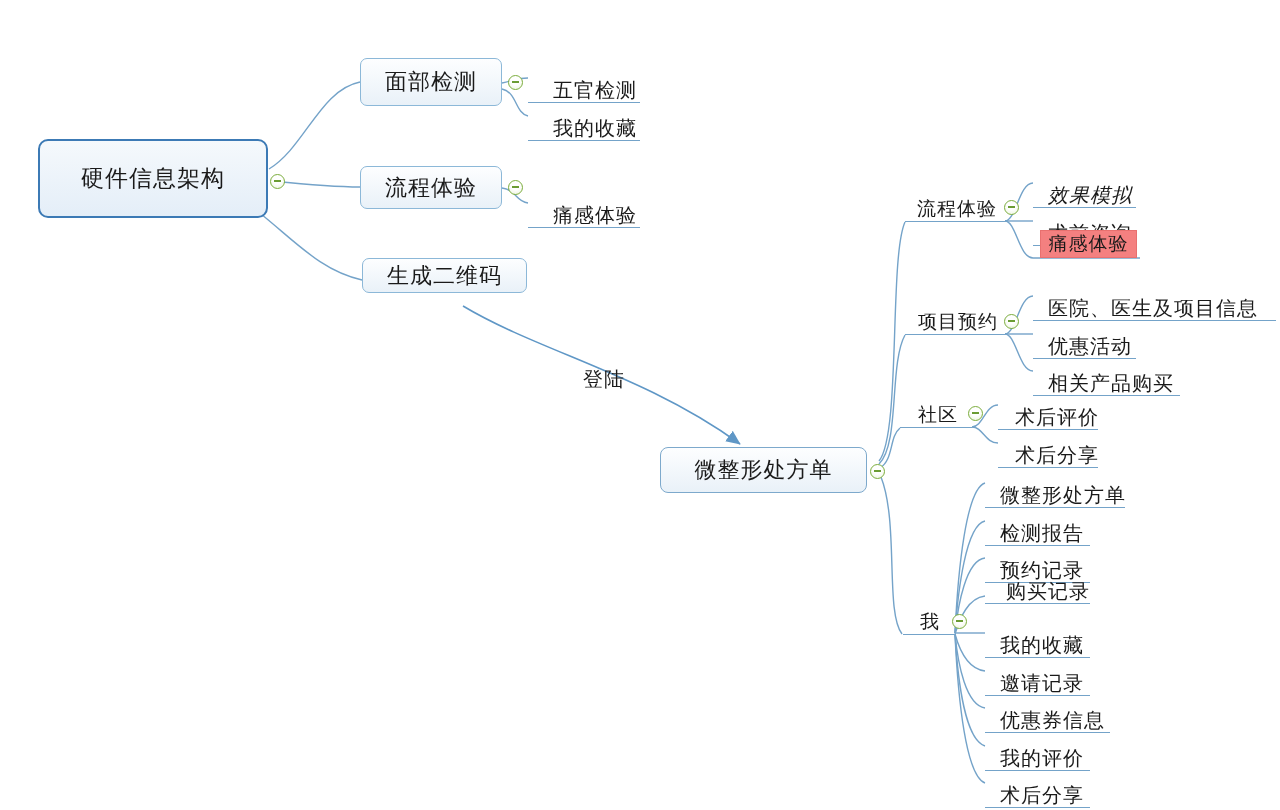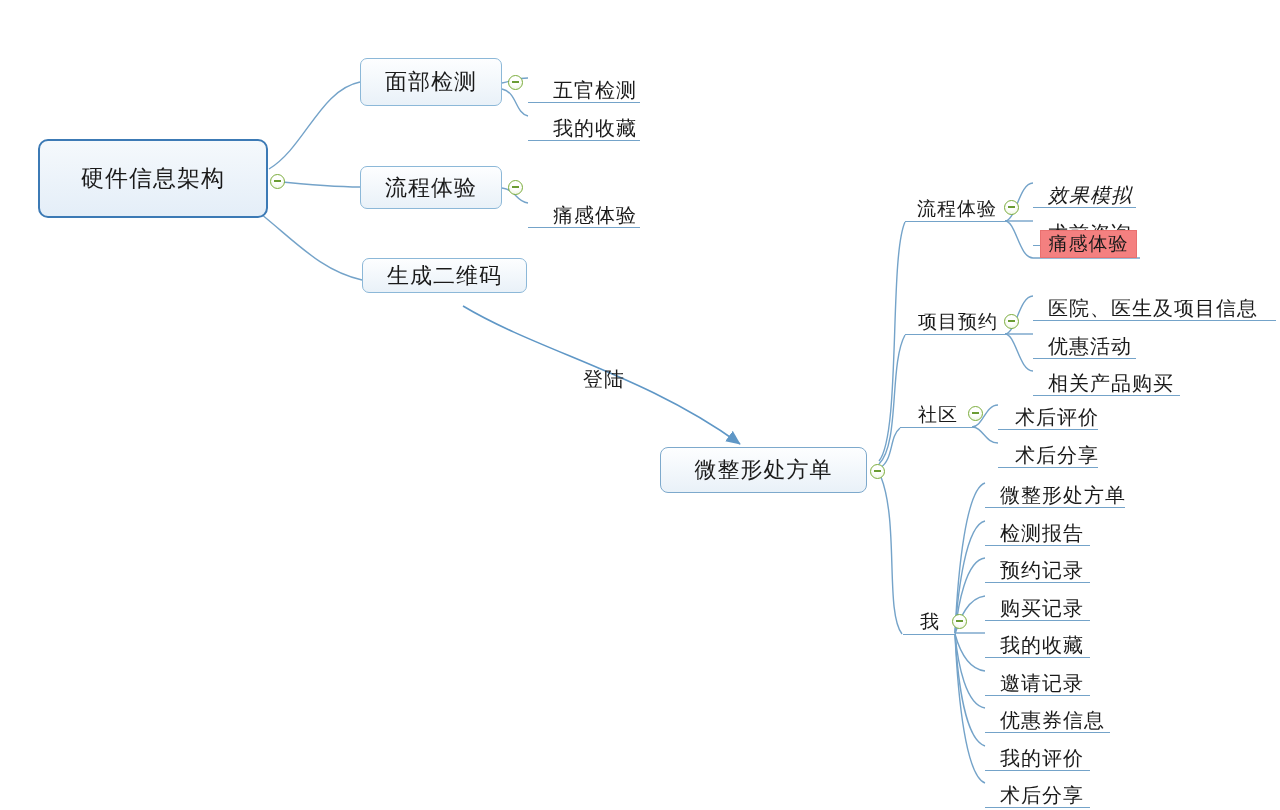--- a/index.html
+++ b/index.html
@@ -138,20 +138,20 @@
   <div class="b1label" style="left:900px;top:404px;width:72px;padding-left:18px;">社区</div>
   <div class="collapse" style="left:968px;top:406px;"></div>
   <div class="leaf" style="left:998px;top:382px;width:100px;padding-left:17px;">术后评价</div>
   <div class="leaf" style="left:998px;top:420px;width:100px;padding-left:17px;">术后分享</div>
 
   <div class="b1label" style="left:903px;top:611px;width:52px;padding-left:17px;">我</div>
   <div class="collapse" style="left:952px;top:614px;"></div>
   <div class="leaf" style="left:985px;top:460px;width:140px;padding-left:15px;">微整形处方单</div>
   <div class="leaf" style="left:985px;top:498px;width:105px;padding-left:15px;">检测报告</div>
   <div class="leaf" style="left:985px;top:535px;width:105px;padding-left:15px;">预约记录</div>
-  <div class="leaf" style="left:985px;top:573px;width:105px;padding-left:15px;">购买记录</div>
+  <div class="leaf" style="left:985px;top:556px;width:105px;padding-left:15px;text-align:right;">购买记录</div>
   <div class="leaf" style="left:985px;top:610px;width:105px;padding-left:15px;">我的收藏</div>
   <div class="leaf" style="left:985px;top:648px;width:105px;padding-left:15px;">邀请记录</div>
   <div class="leaf" style="left:985px;top:685px;width:125px;padding-left:15px;">优惠券信息</div>
   <div class="leaf" style="left:985px;top:723px;width:105px;padding-left:15px;">我的评价</div>
   <div class="leaf" style="left:985px;top:760px;width:105px;padding-left:15px;">术后分享</div>
 
 </div>
 
 </body></html>

